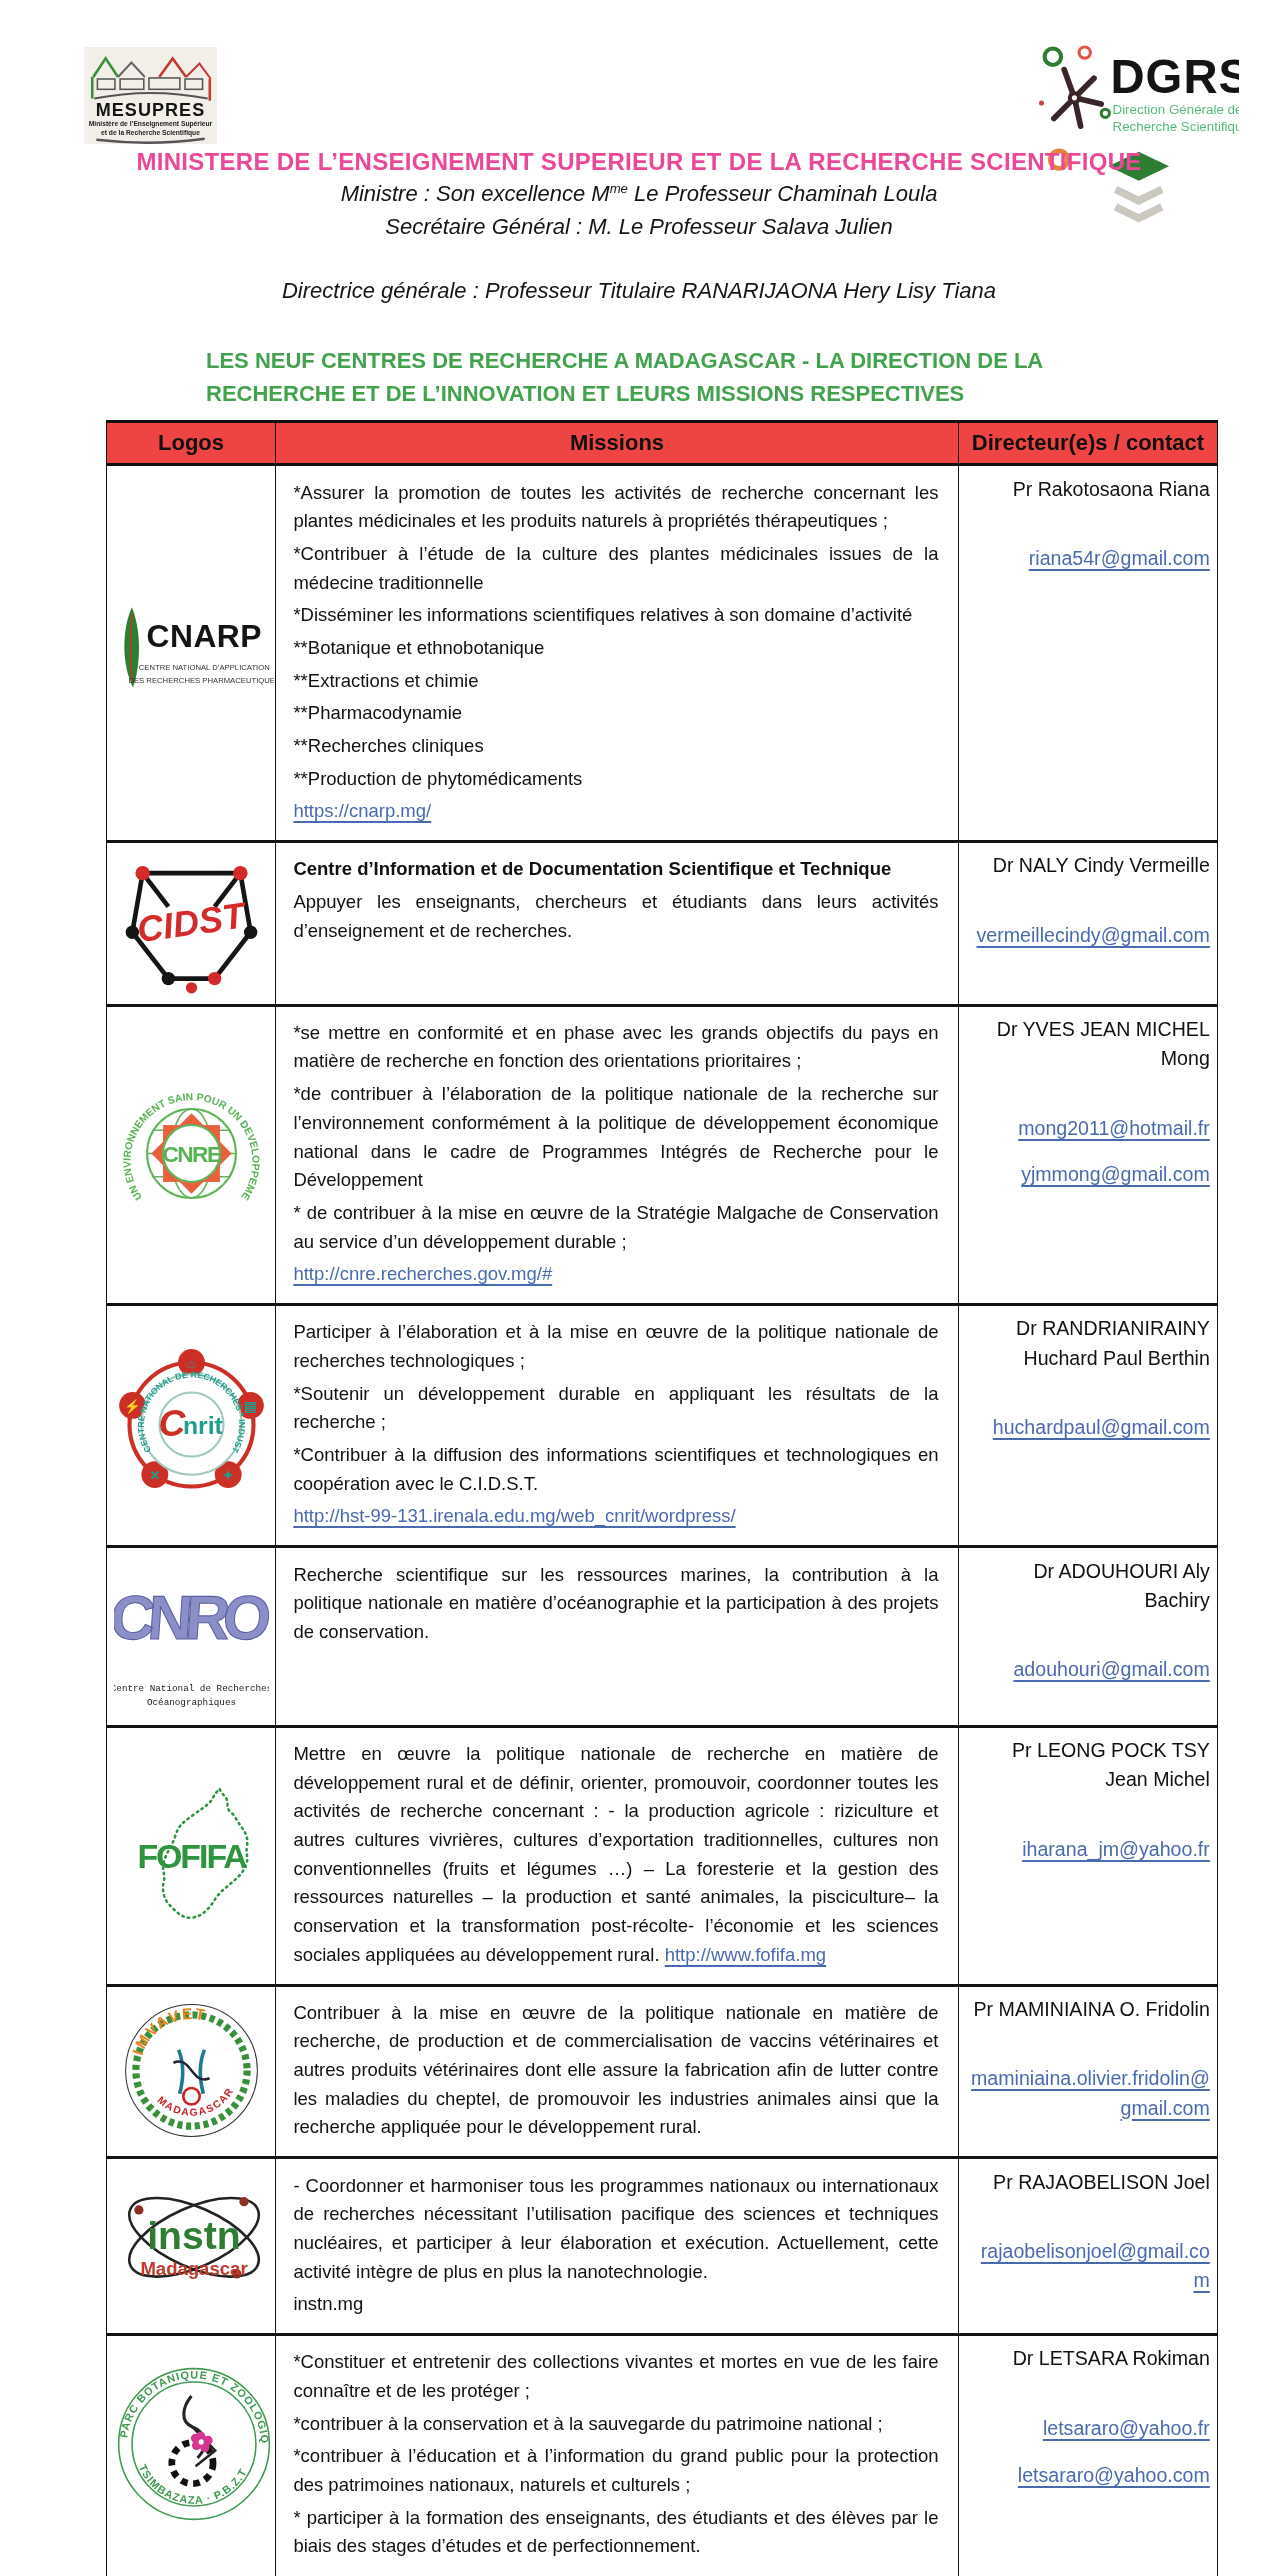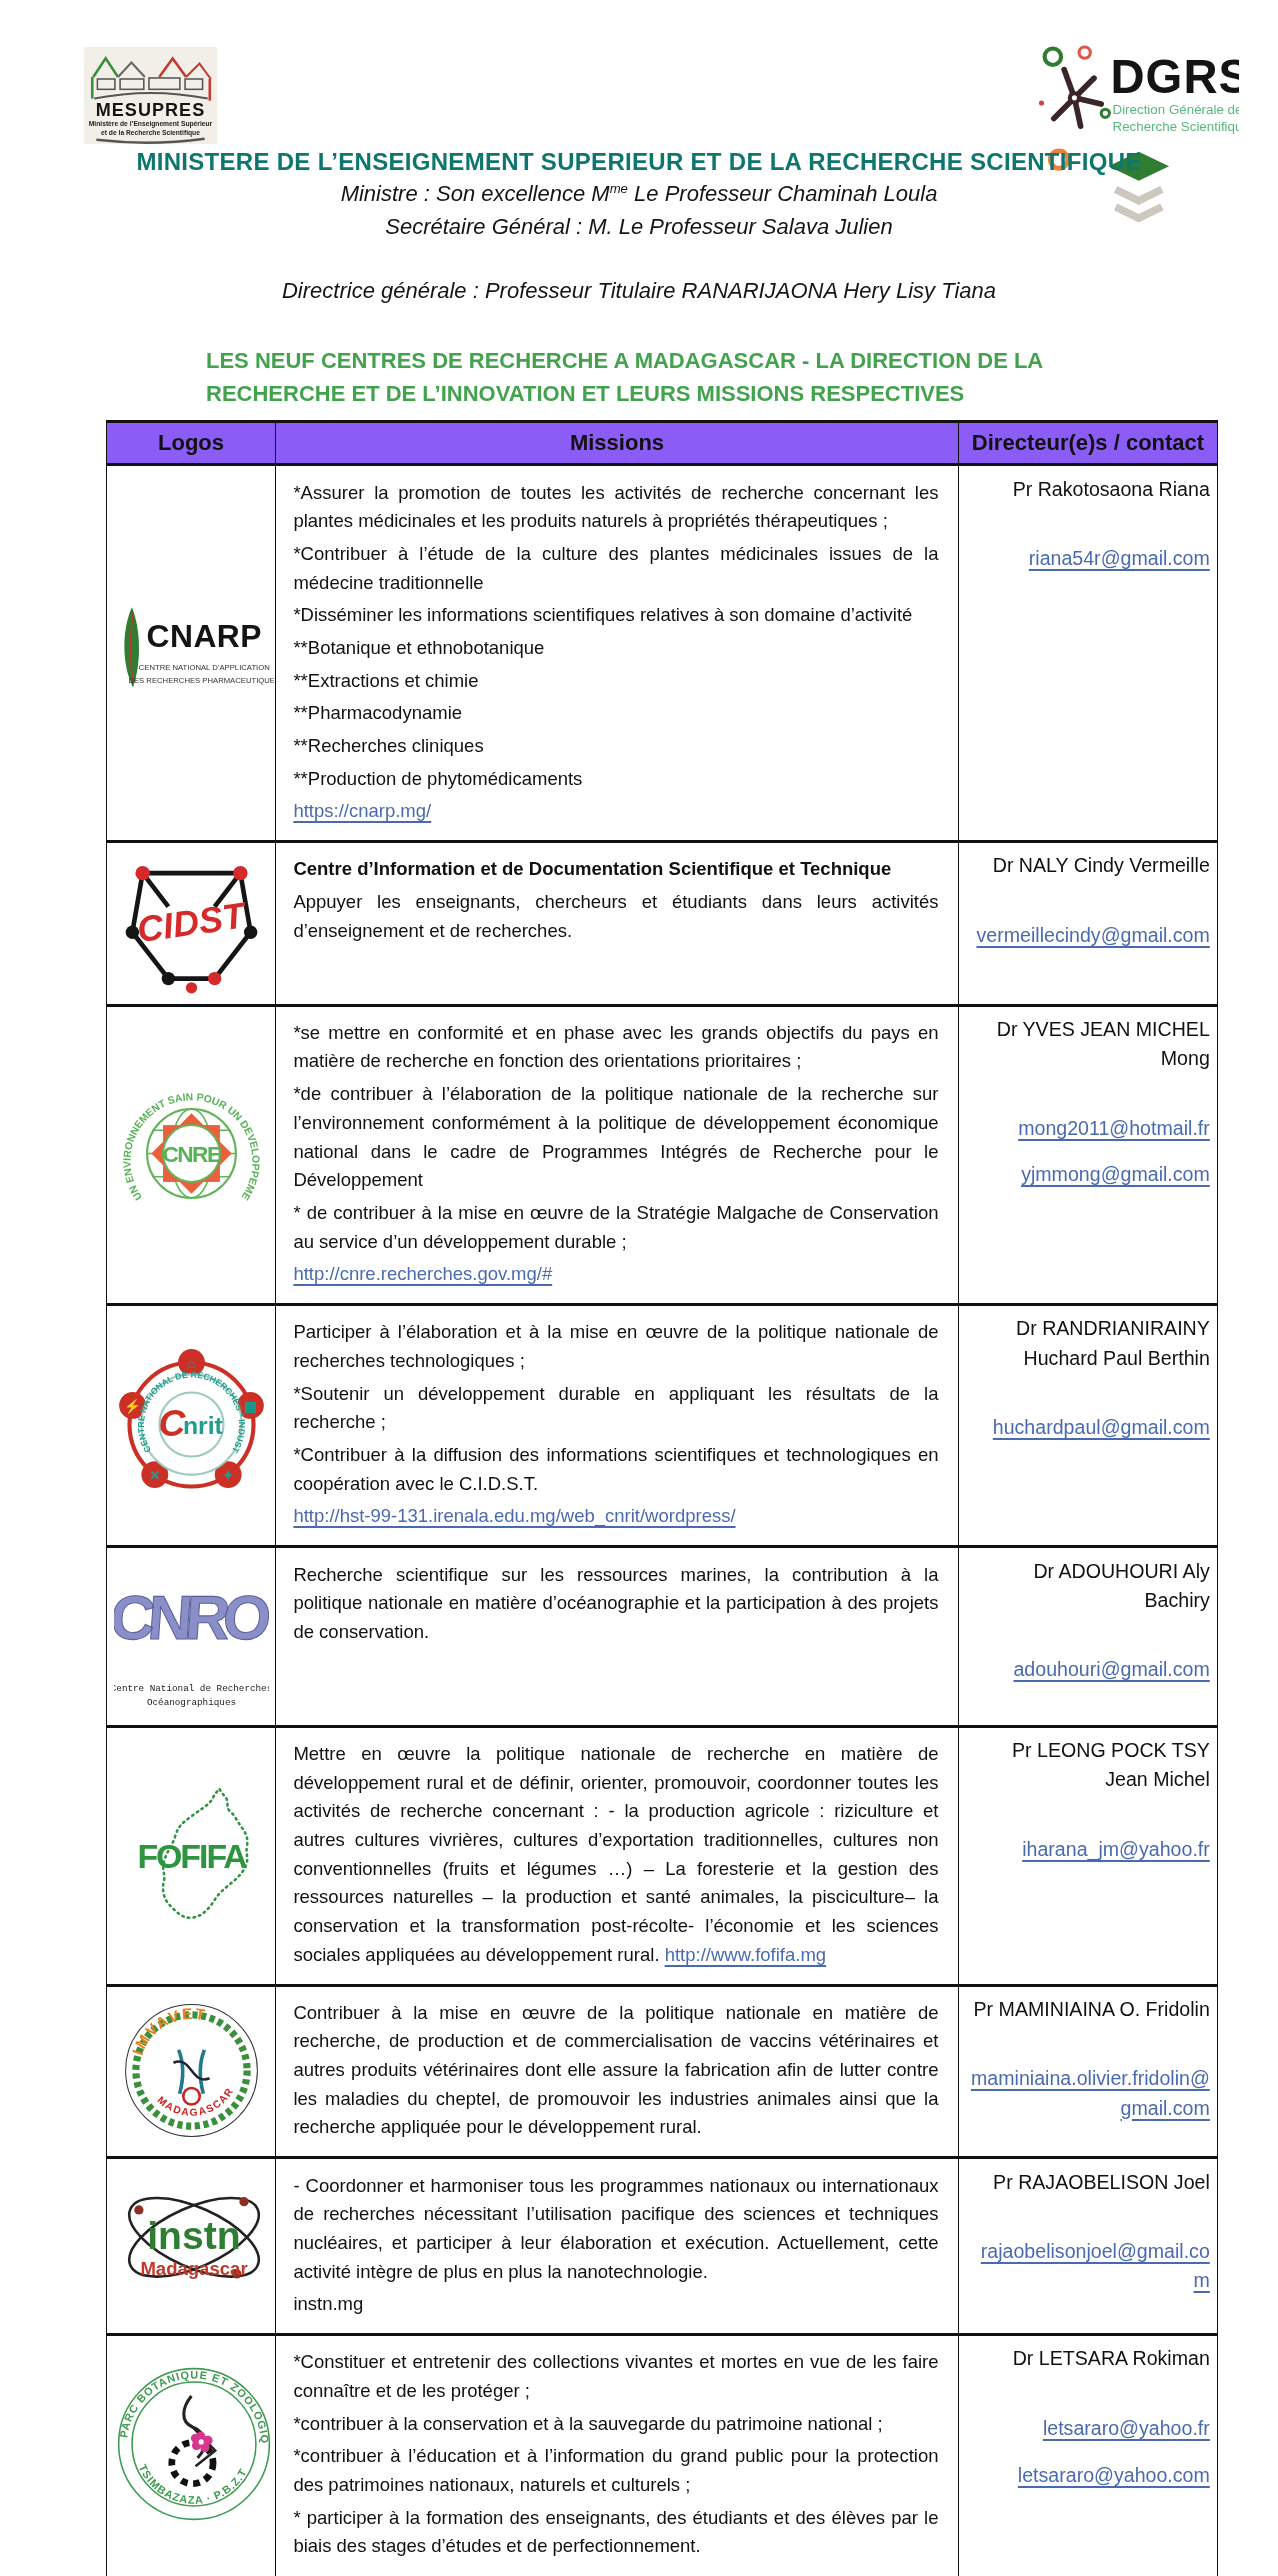--- a/index.html
+++ b/index.html
@@ -4,37 +4,37 @@
 <style>
   html,body{margin:0;padding:0;background:#ffffff;}
   .page{width:1278px;height:3075px;position:relative;background:#fff;
         font-family:"Liberation Sans",sans-serif;color:#111;
         display:flex;flex-direction:column;overflow:hidden;}
   
   .header{position:relative;height:420px;flex:none;}
   .logo-mesupres{position:absolute;left:84px;top:47px;}
   .logo-dgrs{position:absolute;left:1023px;top:41px;}
   .hline{position:absolute;left:0;width:100%;text-align:center;white-space:nowrap;}
-  .green-title{color:#0f766e;font-weight:bold;font-size:24px;letter-spacing:0.3px;}
+  .green-title{color:#ec4899;font-weight:bold;font-size:24px;letter-spacing:0.3px;}
   .t1{top:148px;}
   .italic-line{font-style:italic;font-size:22px;color:#151515;}
   .l-min{top:181px;} .l-sg{top:214px;} .t2{top:246px;} .l-dg{top:278px;}
   .subtitle{position:absolute;top:344px;left:50%;transform:translateX(-50%);
             width:866px;text-align:left;color:#43a24d;font-weight:bold;
             font-size:22px;line-height:1.5;}
   sup{font-size:60%;}
   
   table{border-collapse:collapse;width:1110px;margin-left:106px;flex:none;
         table-layout:fixed;}
   table.main{margin-top:0;}
   table.dri{margin-top:47px;}
   table{border:1.5px solid #111;}
   th,td{border-left:1px solid #111;border-right:1px solid #111;
         border-top:3.1px solid #111;border-bottom:3.1px solid #111;}
-  thead th{font-size:22px;font-weight:bold;text-align:center;padding:7.2px 4.1px;background:#8b5cf6;}
+  thead th{font-size:22px;font-weight:bold;text-align:center;padding:7.2px 4.1px;background:#ef4444;}
   td{vertical-align:middle;}
   .cell-logo{text-align:center;padding:7.2px;}
   .cell-missions{padding:8.2px 15.5px 10.3px 13.4px;font-size:18.5px;line-height:1.55;
                  text-align:justify;vertical-align:top;}
   .cell-missions p{margin:4px;}
   .cell-contact{text-align:right;font-size:19.6px;vertical-align:top;padding:8.2px 7.2px;}
   .director{line-height:1.5;}
   .emails{margin-top:40px;display:flex;flex-direction:column;gap:17.5px;}
   .emails a{line-height:1.5;word-break:break-all;}
   .link{color:#4a6ab0;text-decoration-thickness:1.5px;text-underline-offset:3.6px;cursor:pointer;}

